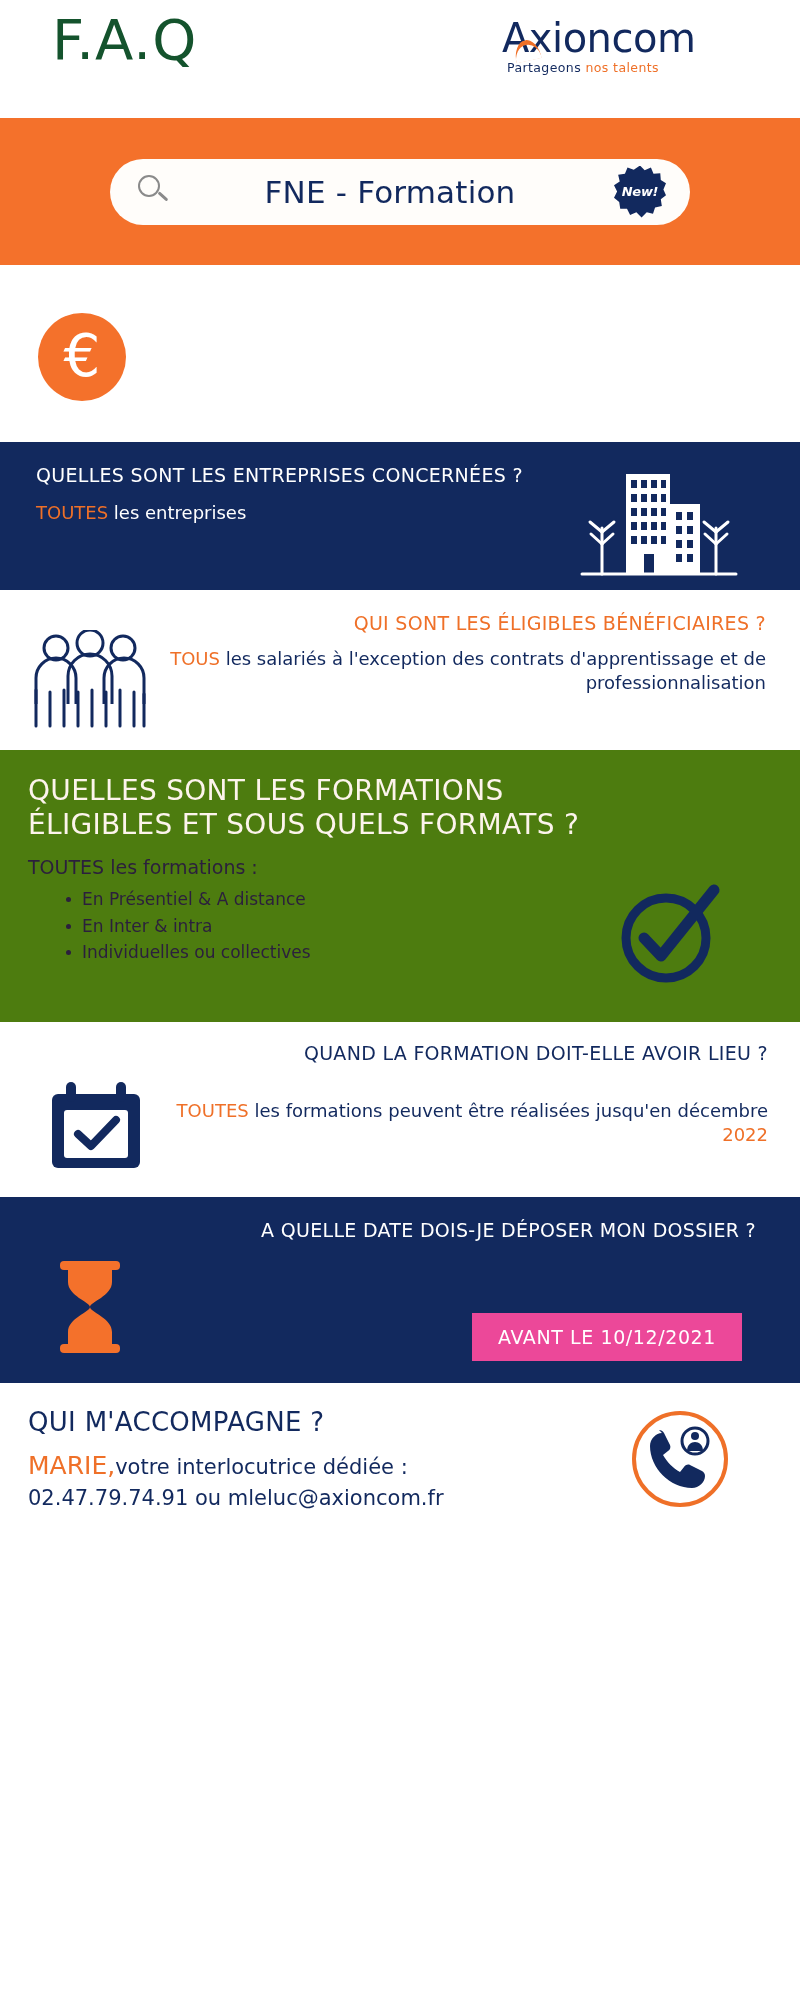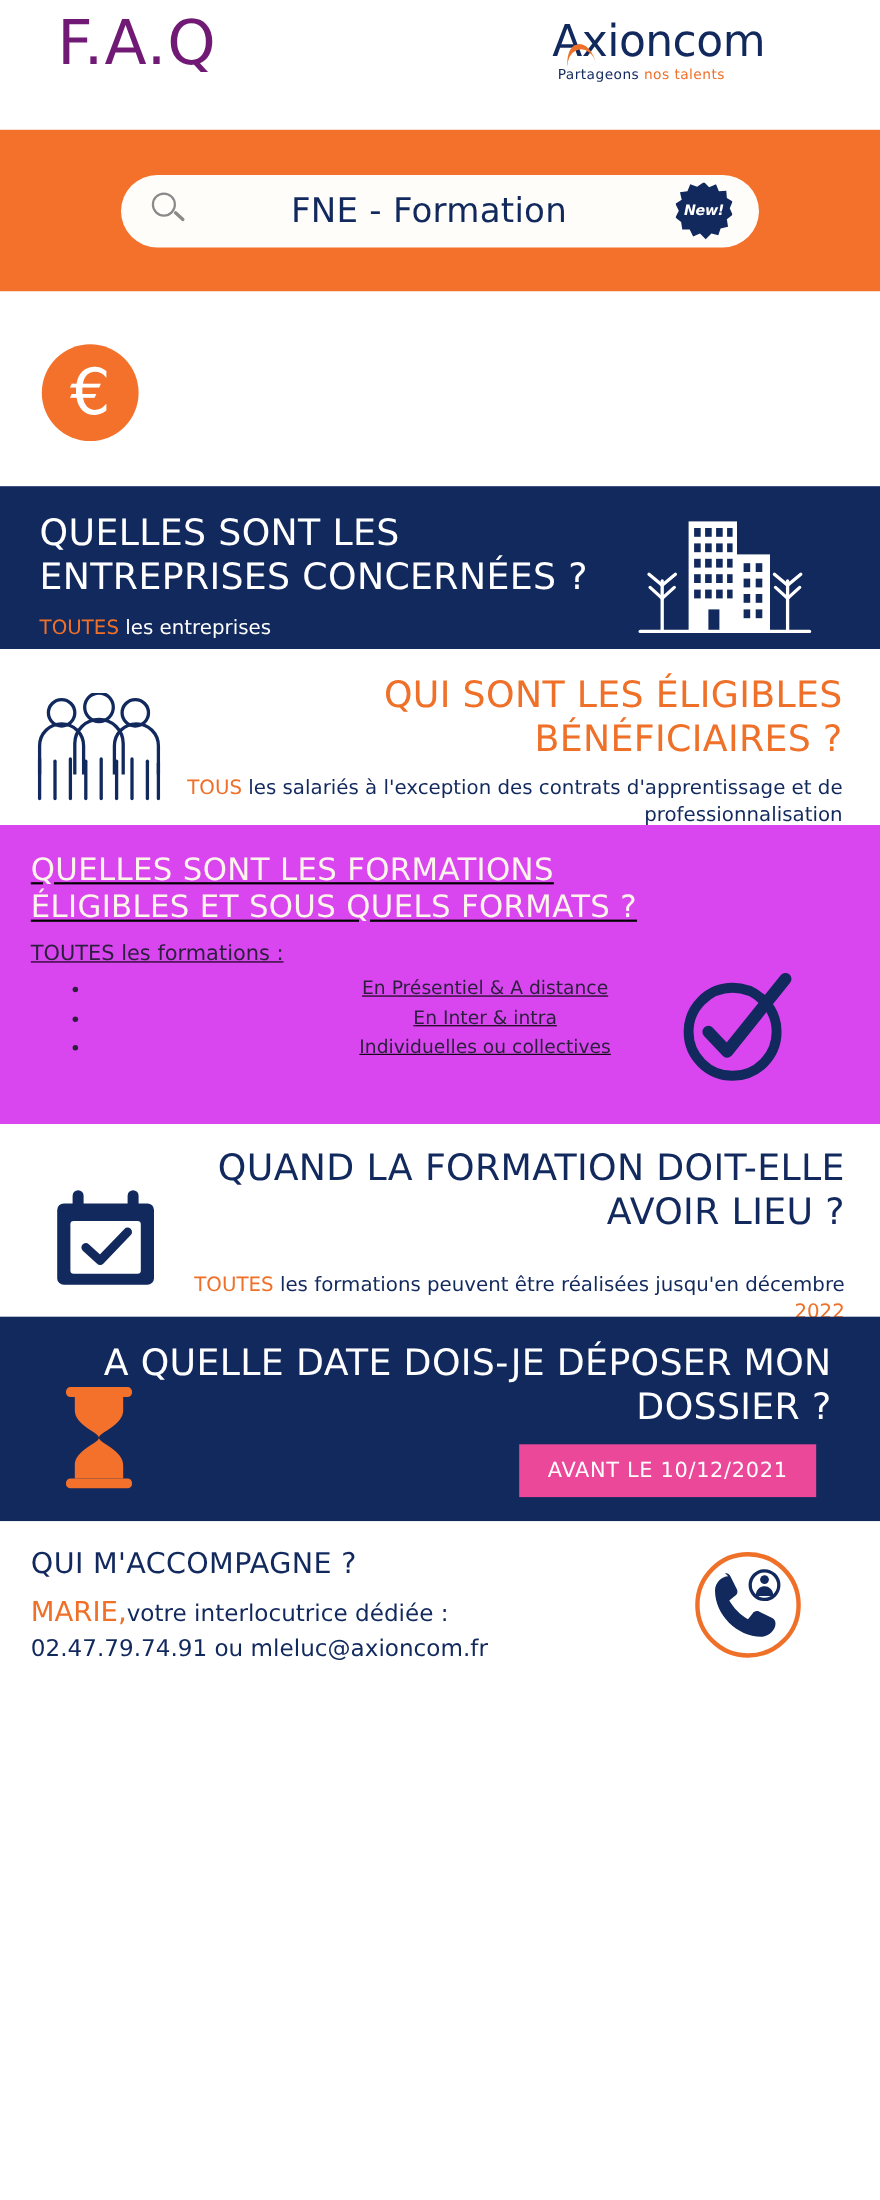--- a/index.html
+++ b/index.html
@@ -28,21 +28,21 @@
     height: 118px;
     background: #fff;
     overflow: hidden;
   }
   .faq-title {
     position: absolute;
     left: 52px;
     top: 12px;
     font-size: 56px;
     letter-spacing: 1px;
-    color: #701a75;
+    color: #14532d;
     font-weight: 400;
     line-height: 1;
     font-family: "DejaVu Sans", sans-serif;
   }
   .logo-wrap {
     position: absolute;
     right: 28px;
     top: 18px;
     text-align: left;
     width: 270px;
@@ -163,24 +163,24 @@
     font-style: italic;
     font-weight: bold;
     font-family: "DejaVu Sans", sans-serif;
     letter-spacing: -0.3px;
   }
 
   
   .section { position: relative; box-sizing: border-box; }
   .sec-white { background: #ffffff; }
   .sec-blue  { background: #12295e; }
-  .sec-orange{ background: #d946ef; text-decoration: underline; }
+  .sec-orange{ background: #4d7c0f; }
 
   .q-title {
-    font-size: 33px;
+    font-size: 19px;
     line-height: 1.22;
     letter-spacing: 0.3px;
     font-family: "DejaVu Sans", sans-serif;
     font-weight: 400;
   }
   .q-sub {
     font-size: 18px;
     line-height: 1.35;
     font-family: "DejaVu Sans", sans-serif;
   }
@@ -246,21 +246,20 @@
     padding-left: 38px;
     list-style: none;
   }
   .sec4 li {
     font-size: 17px;
     color: #2b1f3d;
     line-height: 1.55;
     font-family: "DejaVu Sans", sans-serif;
     position: relative;
     padding-left: 16px;
-    text-align: center;
   }
   .sec4 li::before {
     content: "";
     position: absolute;
     left: 0; top: 11px;
     width: 5px; height: 5px;
     border-radius: 50%;
     background: #2b1f3d;
   }
   .check-circle {

